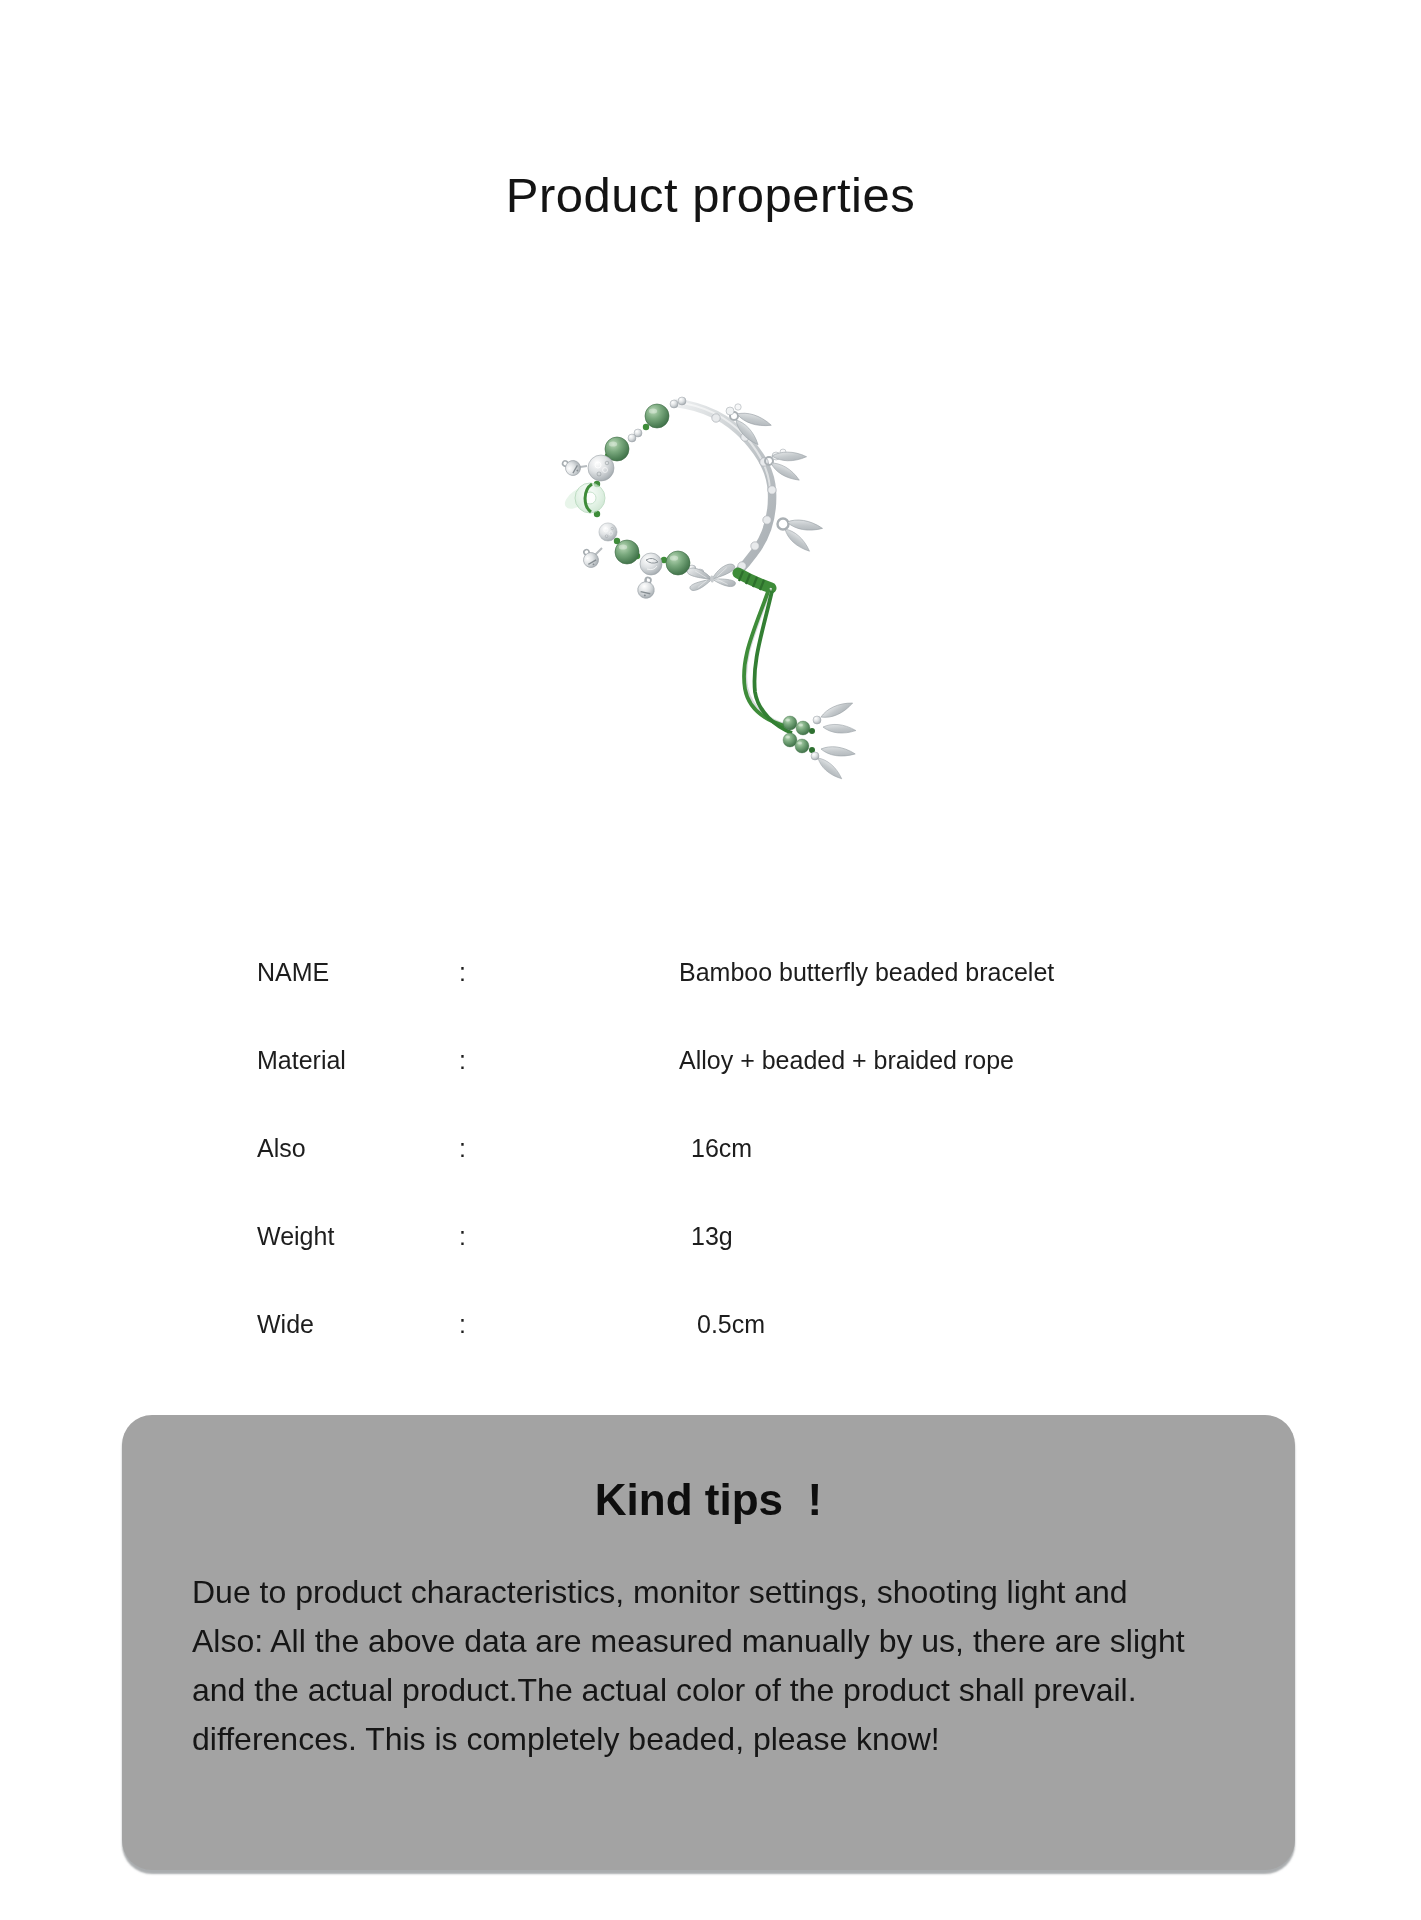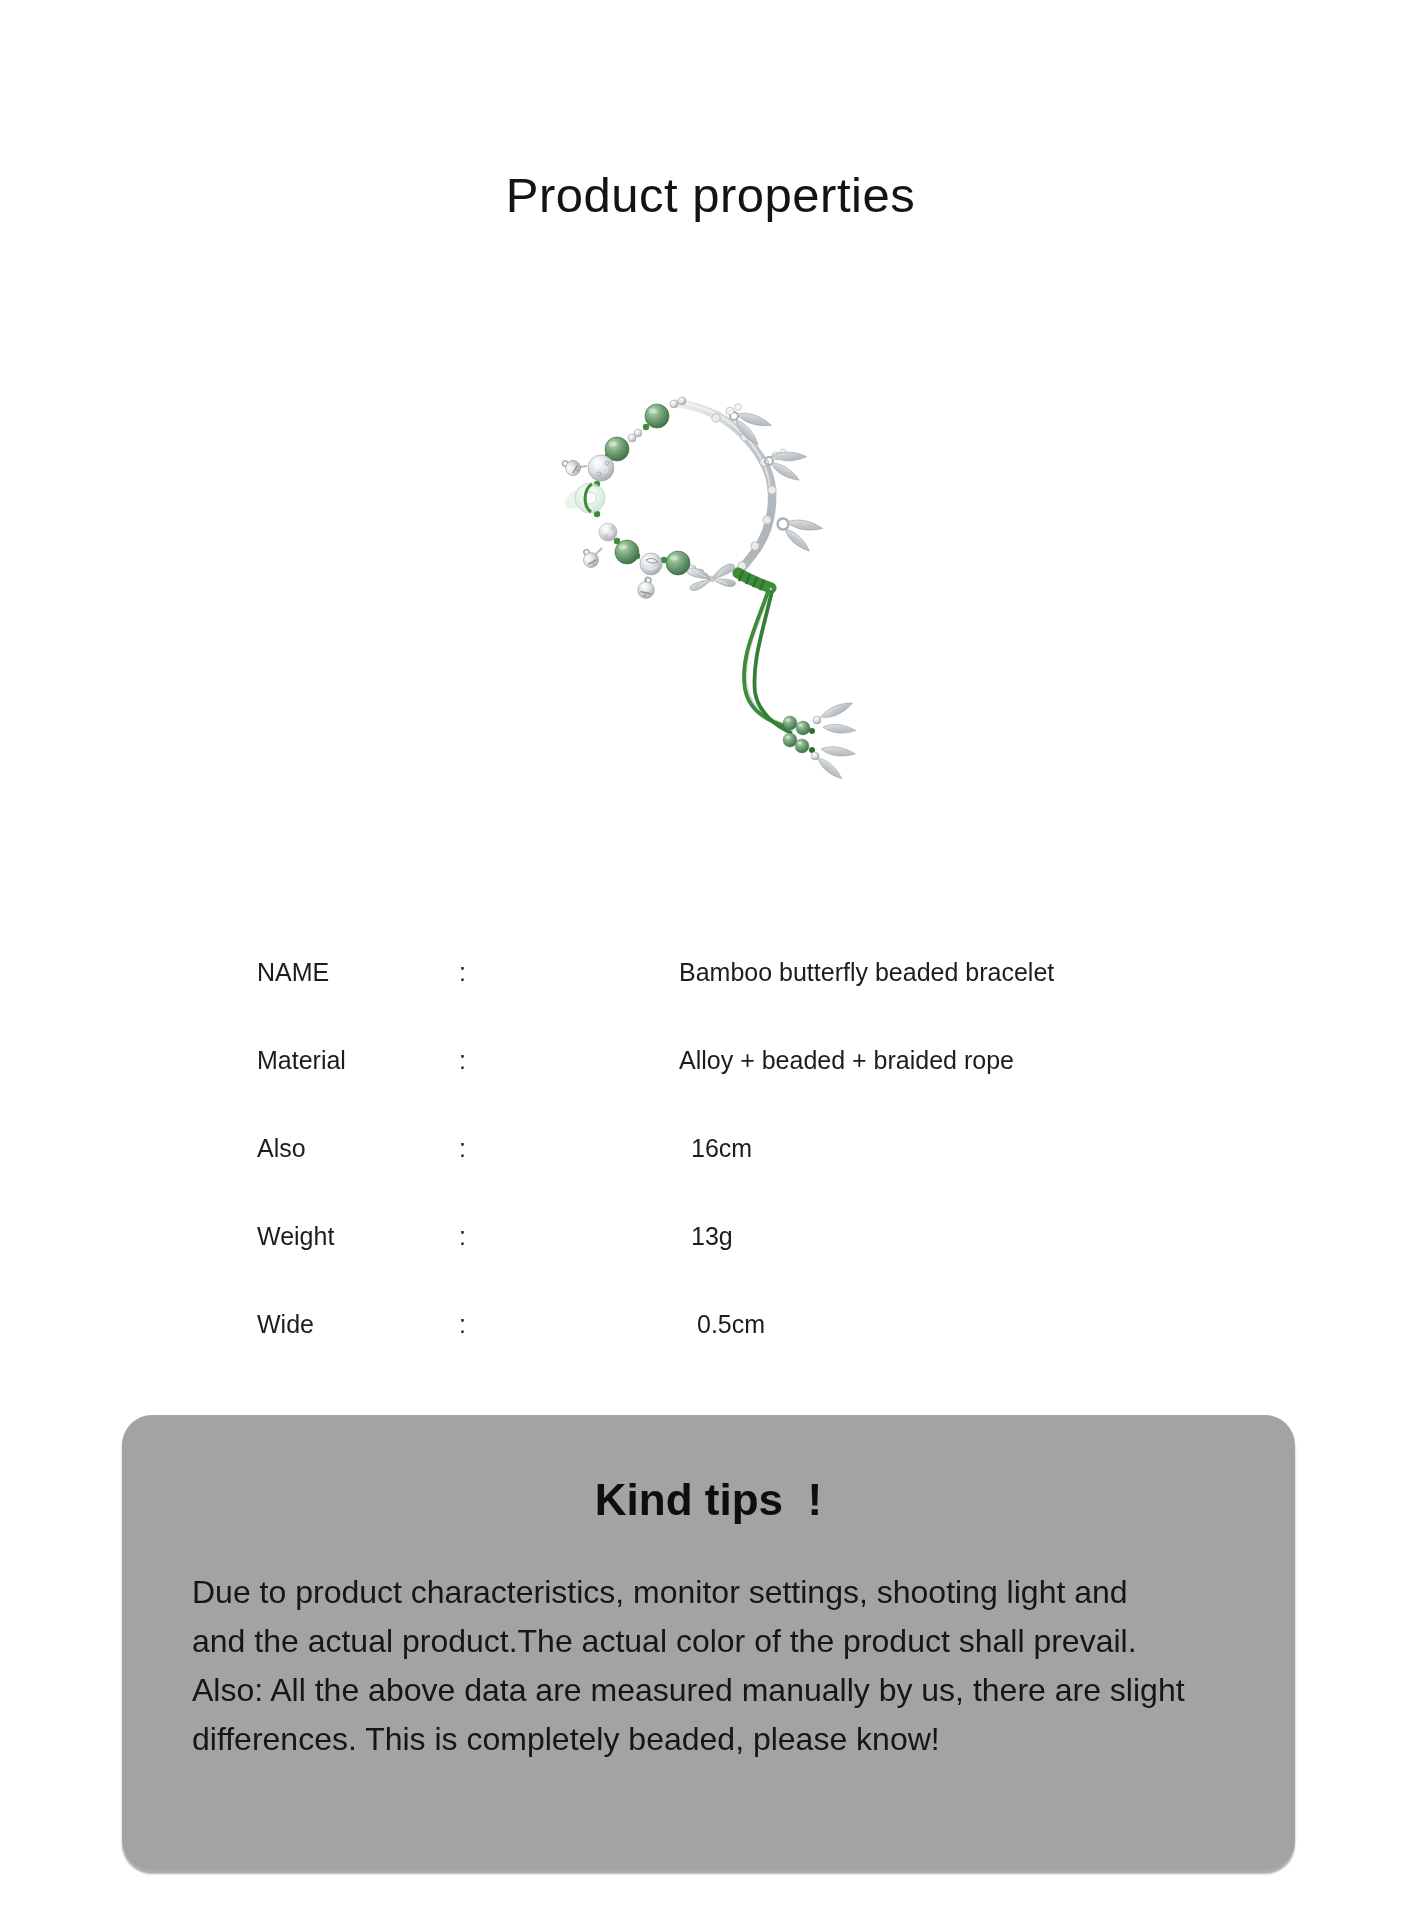--- a/index.html
+++ b/index.html
@@ -238,17 +238,17 @@
     <span class="label">Wide</span>
     <span class="colon">:</span>
     <span class="value">0.5cm</span>
   </div>
 </div>
 
 <div class="tips">
   <h2 class="tips-title">Kind tips  !</h2>
   <div class="tips-body">
     <div class="tips-line">Due to product characteristics, monitor settings, shooting light and</div>
+    <div class="tips-line">Also: All the above data are measured manually by us, there are slight</div>
     <div class="tips-line">and the actual product.The actual color of the product shall prevail.</div>
-    <div class="tips-line">Also: All the above data are measured manually by us, there are slight</div>
     <div class="tips-line">differences. This is completely beaded, please know!</div>
   </div>
 </div>
 
 </body></html>

